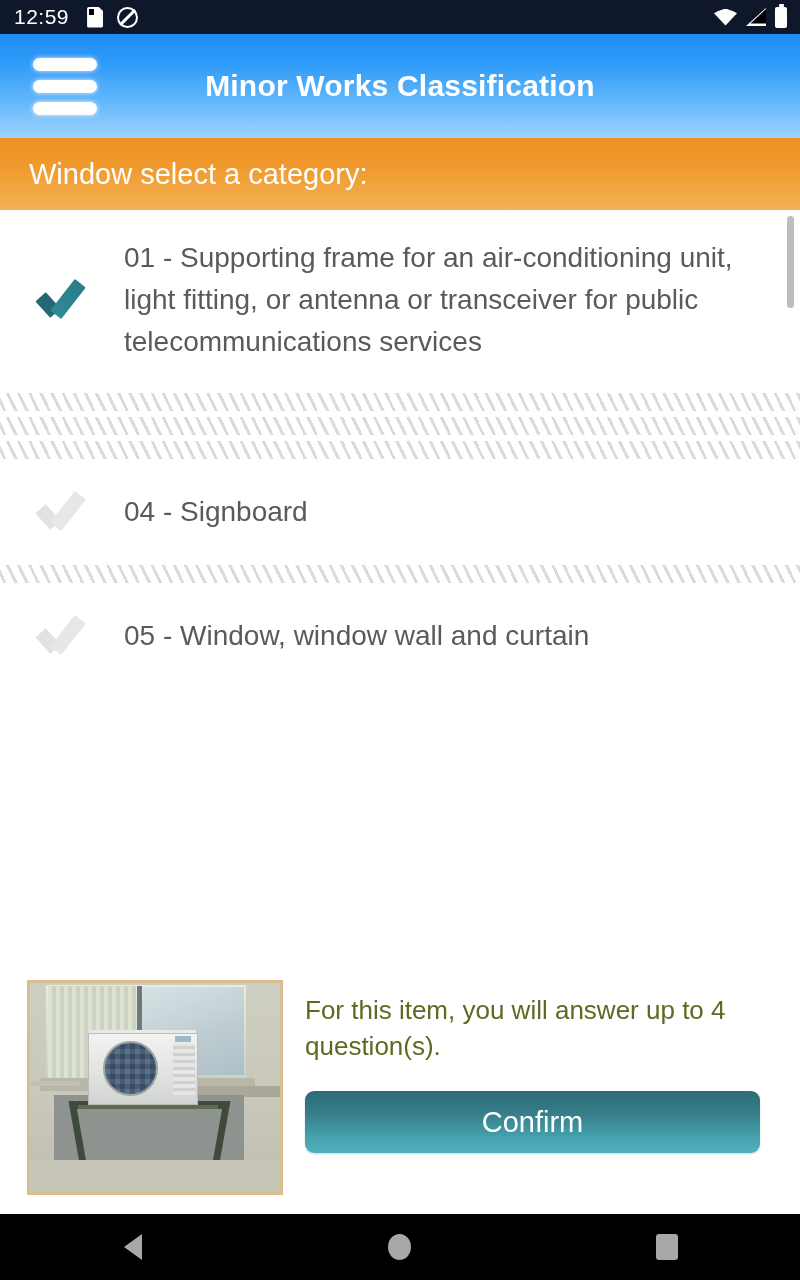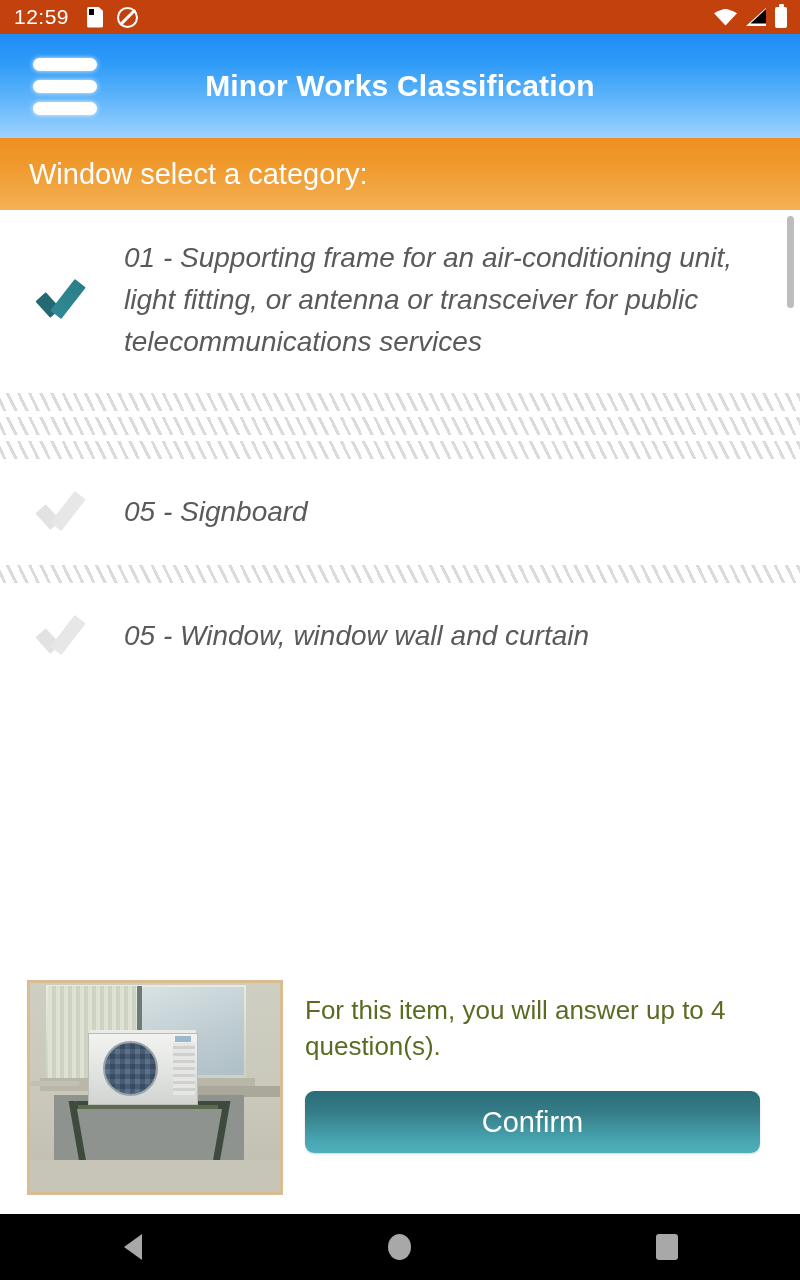--- a/index.html
+++ b/index.html
@@ -7,21 +7,21 @@
   body{
     font-family:"Liberation Sans", sans-serif;
     background:#ffffff;
     overflow:hidden;
     position:relative;
   }
 
   
   #status-bar{
     position:absolute; top:0; left:0; width:800px; height:34px;
-    background:#c2410c; color:#ffffff;
+    background:#0f172a; color:#ffffff;
     display:flex; align-items:center;
   }
   #status-bar .clock{
     font-size:21px; margin-left:14px; letter-spacing:.5px;
     font-family:"Liberation Sans", sans-serif;
   }
   #status-bar .left-icons{ display:flex; align-items:center; gap:14px; margin-left:18px; }
   #status-bar .right-icons{ margin-left:auto; display:flex; align-items:center; gap:9px; margin-right:13px; }
 
   .sd-icon{ width:16px; height:21px; position:relative; }
@@ -125,21 +125,20 @@
     transform:rotate(38deg); transform-origin:center;
   }
   .check.on .s1{ background:#236873; }
   .check.on .s2{ background:linear-gradient(to bottom,#2b7d89,#2f8a94); }
   .check.off .s1{ background:#e2e2e2; }
   .check.off .s2{ background:#e7e7e7; }
 
   .item-label{
     font-size:28px; color:#5a5a5a; line-height:42px; padding-right:40px;
     font-weight:400;
-    font-style:italic;
   }
   .item-01{ padding-top:27px; padding-bottom:27px; }
   .item-short{ height:100px; }
   .item-05{ height:100px; }
 
   .divider{
     height:24px; width:100%;
     background-image:repeating-linear-gradient(
       64deg,
       rgba(0,0,0,0) 0px, rgba(0,0,0,0) 3px,
@@ -281,21 +280,21 @@
 
   <div class="divider"></div>
 
   <div class="list-item item-short">
     <div class="check-wrap">
       <span class="check off">
         <span class="s1"></span>
           <span class="s2"></span>
       </span>
     </div>
-    <div class="item-label">05 - Signboard</div>
+    <div class="item-label">04 - Signboard</div>
   </div>
 
   <div class="divider"></div>
 
   <div class="list-item item-05">
     <div class="check-wrap">
       <span class="check off">
         <span class="s1"></span>
           <span class="s2"></span>
       </span>

